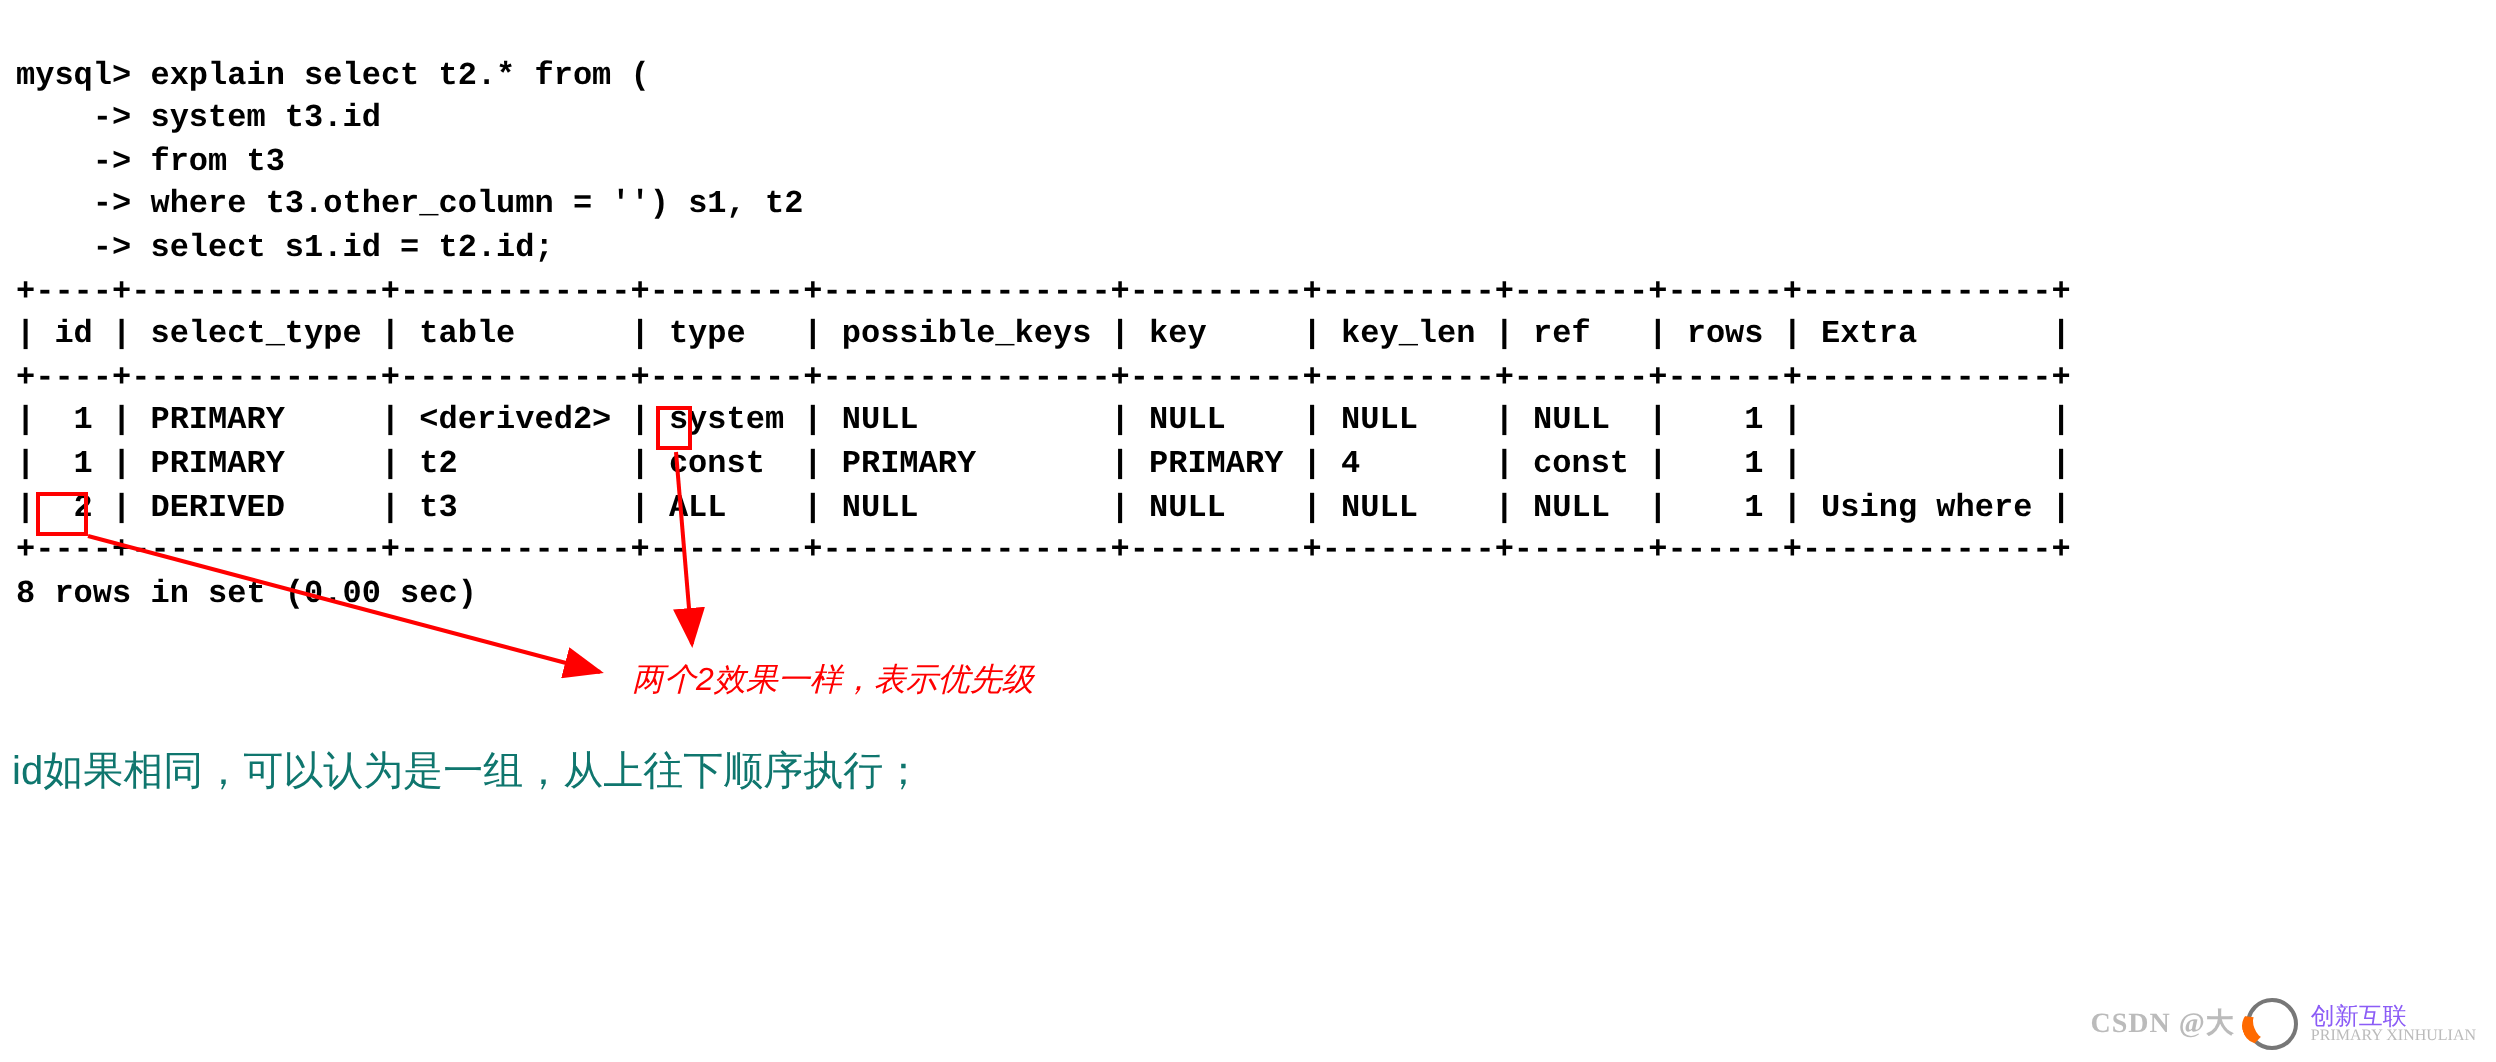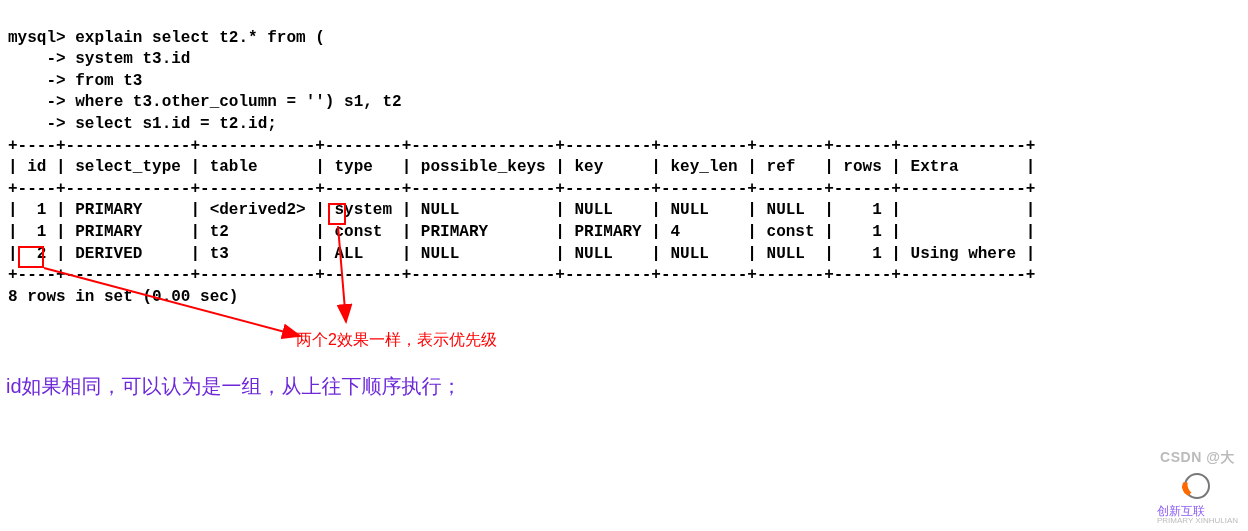--- a/index.html
+++ b/index.html
@@ -25,21 +25,21 @@
   .annotation {
     position: absolute;
     color: #ff0000;
     font-size: 16px;
     font-family: "Microsoft YaHei", Arial, sans-serif;
   }
   .commentary {
     font-family: "Microsoft YaHei", "SimSun", sans-serif;
     font-size: 20px;
     line-height: 1.8;
-    color: #6d28d9;
+    color: #0f766e;
     padding-left: 6px;
   }
   .commentary .gap { height: 22px; }
   .red-box {
     position: absolute;
     border: 2px solid #ff0000;
     box-sizing: border-box;
     background: transparent;
   }
   .svg-overlay {
@@ -47,23 +47,22 @@
     left: 0; top: 0;
     pointer-events: none;
   }
   .watermark {
     position: absolute;
     right: 10px;
     bottom: 6px;
     display: flex;
     align-items: center;
     gap: 6px;
-    font-family: Liberation Sans, sans-serif;
+    font-family: Liberation Serif, serif;
     color: #aaa;
-    flex-direction: column;
   }
   .watermark .csdn {
     font-size: 14px;
     color: #bbb;
     font-weight: bold;
     letter-spacing: 0.5px;
   }
   .watermark .cx-logo {
     width: 26px;
     height: 26px;
@@ -115,21 +114,21 @@
 <svg class="svg-overlay" width="1248" height="531">
   <defs>
     <marker id="arrowhead" markerWidth="10" markerHeight="8" refX="9" refY="4" orient="auto">
       <polygon points="0 0, 10 4, 0 8" fill="#ff0000"></polygon>
     </marker>
   </defs>
   <line x1="44" y1="268" x2="300" y2="336" stroke="#ff0000" stroke-width="2" marker-end="url(#arrowhead)"></line>
   <line x1="338" y1="226" x2="346" y2="322" stroke="#ff0000" stroke-width="2" marker-end="url(#arrowhead)"></line>
 </svg>
 
-<div class="annotation" style="left:296px; top:330px;">两个2效果一样，表示优先级</div>
+<div class="annotation" style="left:316px; top:330px;font-style:italic;">两个2效果一样，表示优先级</div>
 
 <div class="commentary" style="margin-top:60px;">
   <div>id如果相同，可以认为是一组，从上往下顺序执行；</div>
   <div class="gap"></div>
 </div>
 
 <div class="watermark">
   <span class="csdn">CSDN @大</span>
   <div class="cx-logo"></div>
   <div>

